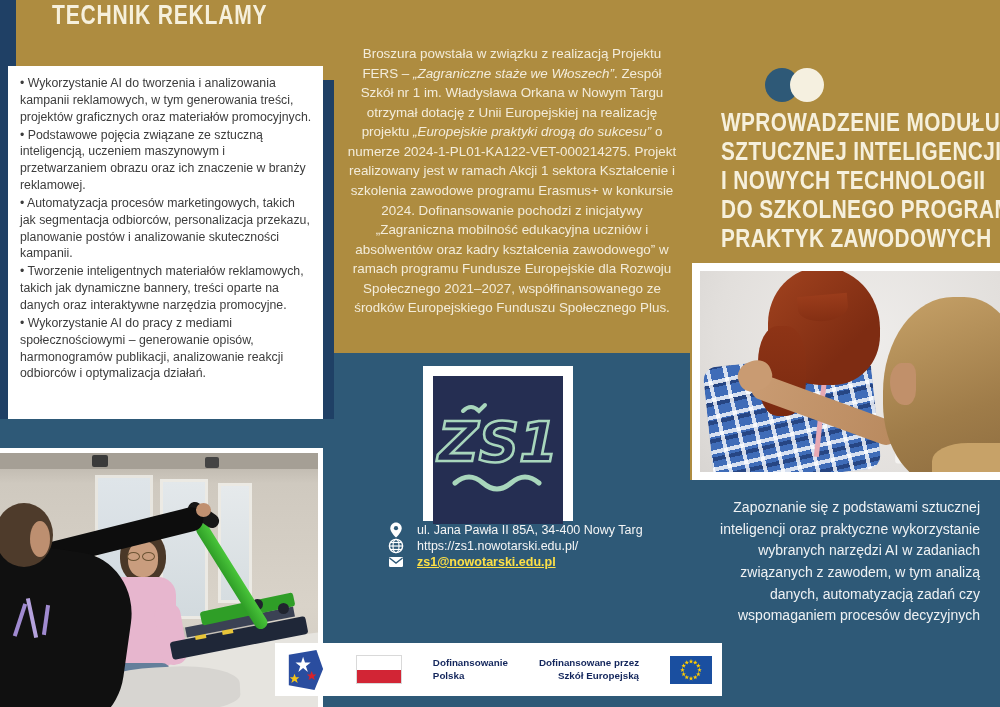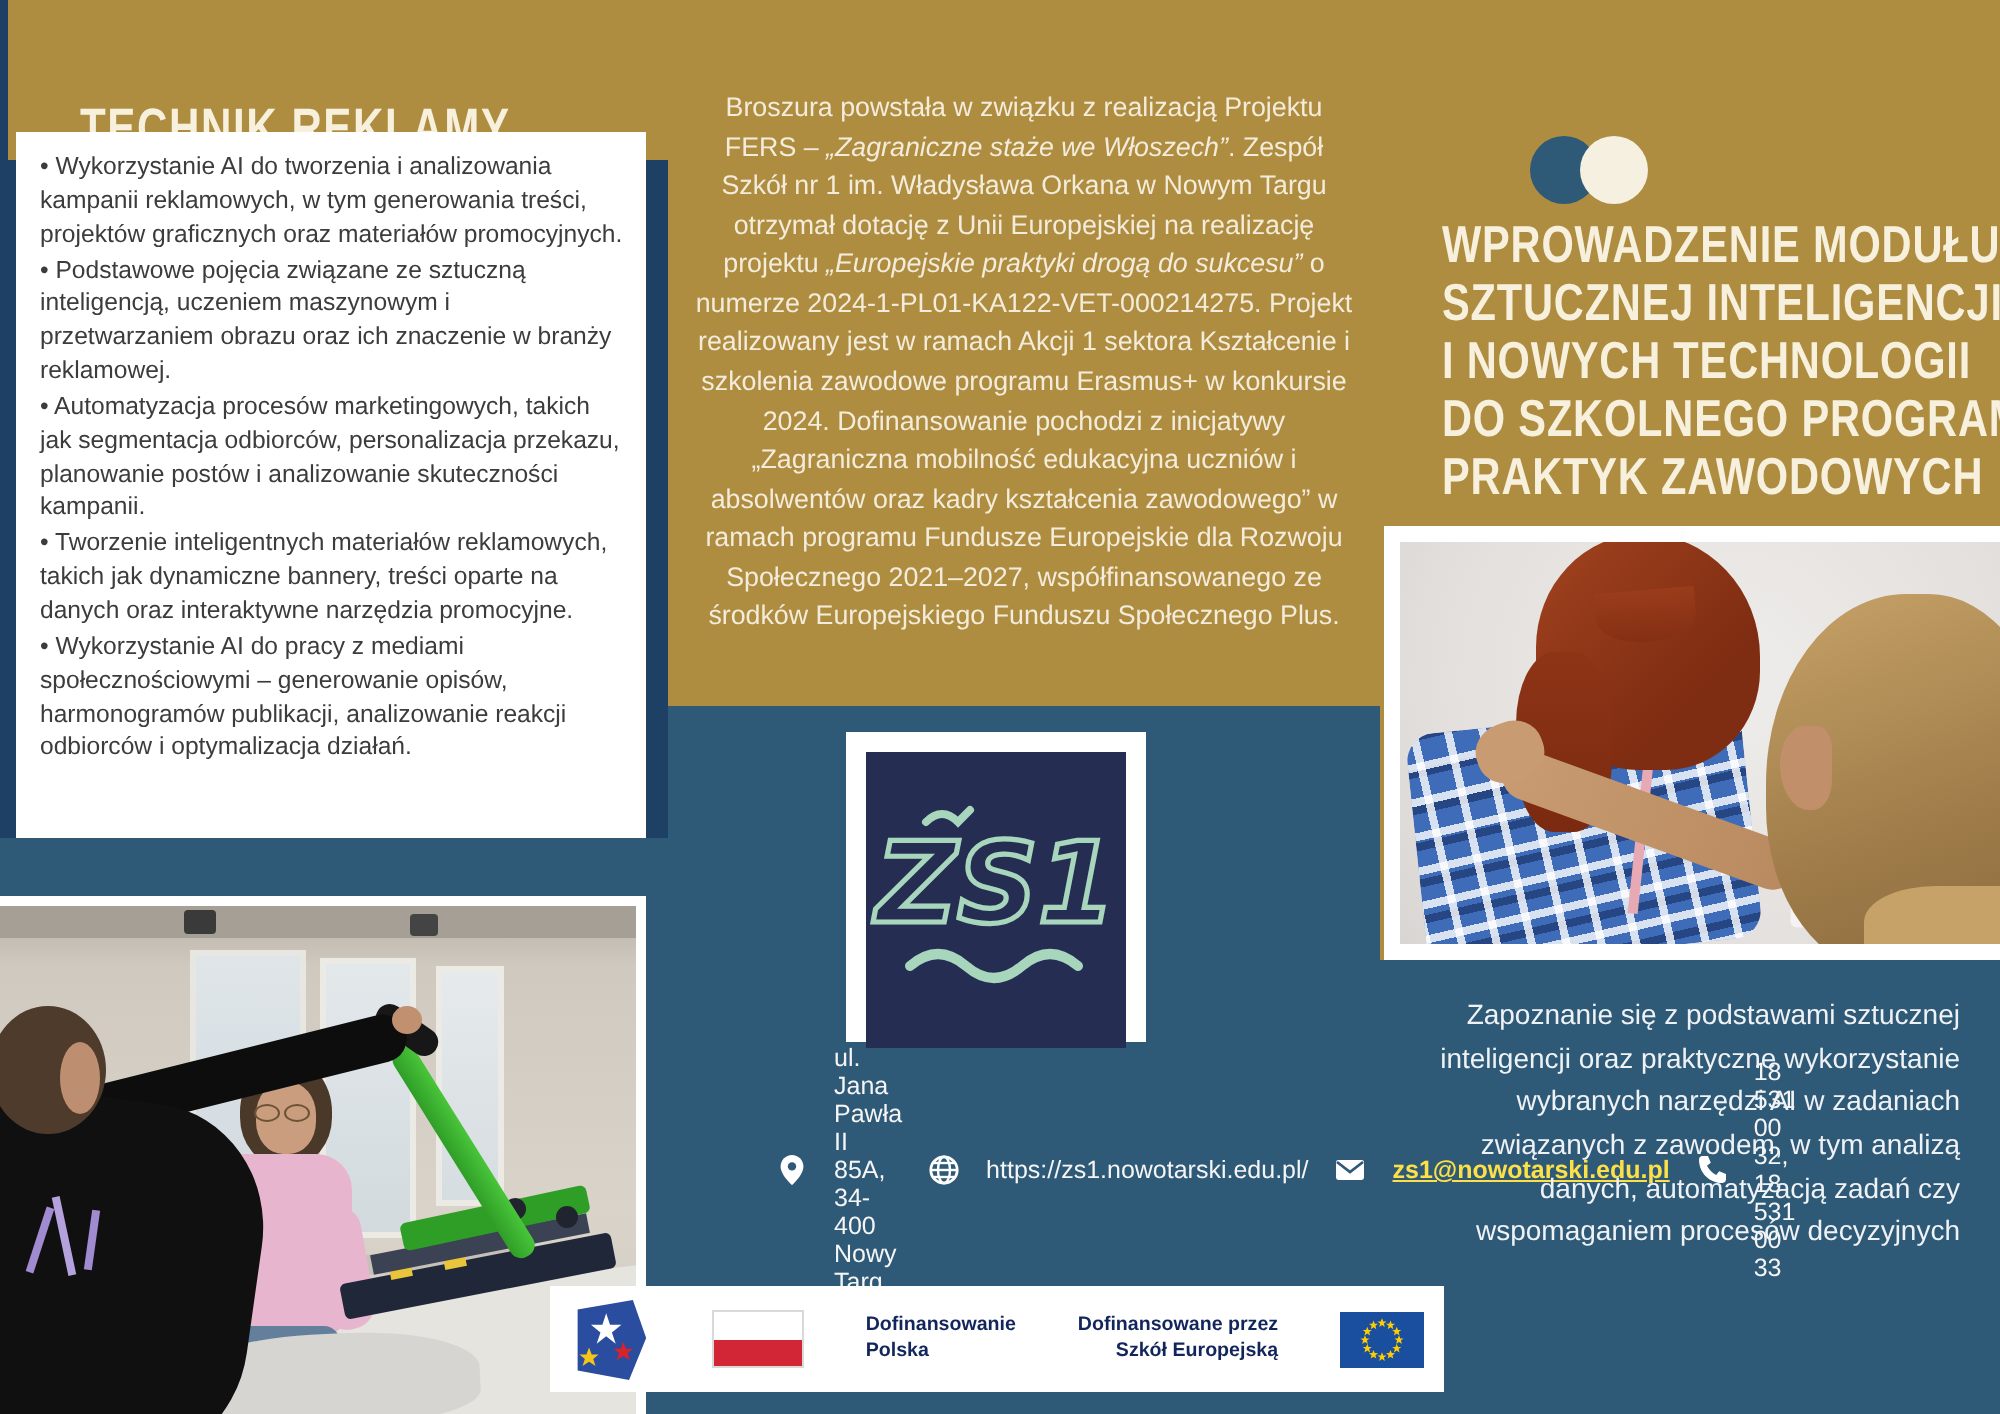--- a/index.html
+++ b/index.html
@@ -10,39 +10,39 @@
 
   
   #left-bg-navy{left:0;top:0;width:334px;height:419px;background:#1F4065;}
   #left-bg-steel{left:0;top:419px;width:334px;height:288px;background:#2E5977;}
   #mid-bg-gold{left:334px;top:0;width:356px;height:353px;background:#AE8C40;}
   #mid-bg-steel{left:334px;top:353px;width:356px;height:354px;background:#2E5977;}
   #right-bg-gold{left:690px;top:0;width:310px;height:480px;background:#AE8C40;}
   #right-bg-steel{left:690px;top:480px;width:310px;height:227px;background:#2E5977;}
 
   
-  #banner{left:4px;top:0;width:334px;height:80px;background:#AE8C40;display:flex;align-items:flex-end;}
+  #banner{left:16px;top:0;width:334px;height:80px;background:#AE8C40;display:flex;align-items:flex-start;}
   #banner .t{color:#F6F0DC;font-weight:bold;font-size:27px;letter-spacing:1px;
              transform:scaleX(.78);transform-origin:left center;margin-left:36px;white-space:nowrap;}
   #infobox{left:8px;top:66px;width:315px;height:353px;background:#FFFFFF;
            padding:9px 9px 6px 12px;overflow:hidden;}
   #infobox p{margin:0 0 1px 0;font-size:12.3px;line-height:1.37;color:#3C3C3C;}
 
   
   #photoL{left:0;top:448px;width:323px;height:259px;border-top:5px solid #fff;border-right:5px solid #fff;
           overflow:hidden;background:linear-gradient(180deg,#b6b0a6 0,#cfc9bf 12%,#d9d3c9 60%,#cfc9c0 100%);}
   #photoL div{position:absolute;}
 
   
   #intro{left:334px;top:44px;width:356px;padding:0 12px;text-align:center;
          font-size:13.4px;line-height:1.46;color:#F3ECDA;}
   #intro .it{font-style:italic;}
   #logocard{left:423px;top:366px;width:150px;height:155px;background:#fff;padding:10px;}
   #logocard .inner{width:130px;height:148px;background:#252E52;display:flex;align-items:center;justify-content:center;}
-  #contact{left:388px;top:522px;width:290px;display:flex;flex-direction:row;gap:13px;}
+  #contact{left:388px;top:522px;width:290px;display:flex;flex-direction:column;}
   .crow{display:flex;align-items:center;gap:13px;color:#F5F5F5;font-size:12.5px;}
   .crow svg{flex:0 0 16px;}
   .link-u{text-decoration:underline;color:#fde047;font-weight:bold;}
 
   
   #strip{left:275px;top:643px;width:447px;height:53px;background:#fff;display:flex;
          align-items:center;justify-content:space-between;padding:0 10px;}
   .slab{font-size:9.8px;font-weight:bold;color:#13265C;line-height:1.3;}
   .slab.r{text-align:right;}
   #plflag{width:46px;height:29px;border:1px solid #d9d9d9;}
@@ -158,26 +158,20 @@
         <line x1="2.3" y1="11.5" x2="13.7" y2="11.5" stroke="#fff" stroke-width="1.2"></line>
       </svg>
       <span>https://zs1.nowotarski.edu.pl/</span>
     </div>
     <div class="crow">
       <svg width="16" height="16" viewBox="0 0 16 16">
         <rect x="1" y="3" width="14" height="10" rx="1.2" fill="#fff"></rect>
         <path d="M1.5,4 L8,9 L14.5,4" fill="none" stroke="#2E5977" stroke-width="1.4"></path>
       </svg>
       <span class="link-u">zs1@nowotarski.edu.pl</span>
-    </div>
-    <div class="crow">
-      <svg width="16" height="16" viewBox="0 0 16 16">
-        <path d="M3.2,1 h2.8 l1.4,3.4 -1.9,1.5 c1,2 2.6,3.6 4.6,4.6 l1.5,-1.9 3.4,1.4 v2.8 c0,0.9 -0.8,1.7 -1.7,1.7 C6.6,14.5 1.5,9.4 1.5,2.7 1.5,1.8 2.3,1 3.2,1 z" fill="#fff"></path>
-      </svg>
-      <span>18 531 00 32, 18 531 00 33</span>
     </div>
   </div>
 
   <div class="abs" id="strip">
     <svg width="40" height="44" viewBox="0 0 42 44">
       <polygon points="4,6 33,1 40,21 31,43 4,38" fill="#2A4D9F"></polygon>
       <polygon points="19,8 21,14 27,14 22,18 24,24 19,20 14,24 16,18 11,14 17,14" fill="#FFFFFF"></polygon>
       <polygon points="10,26 11.4,29.6 15,29.6 12.2,32 13.4,35.6 10,33.4 6.6,35.6 7.8,32 5,29.6 8.6,29.6" fill="#F5C518"></polygon>
       <polygon points="28,23 29.4,26.6 33,26.6 30.2,29 31.4,32.6 28,30.4 24.6,32.6 25.8,29 23,26.6 26.6,26.6" fill="#D8232A"></polygon>
     </svg>

